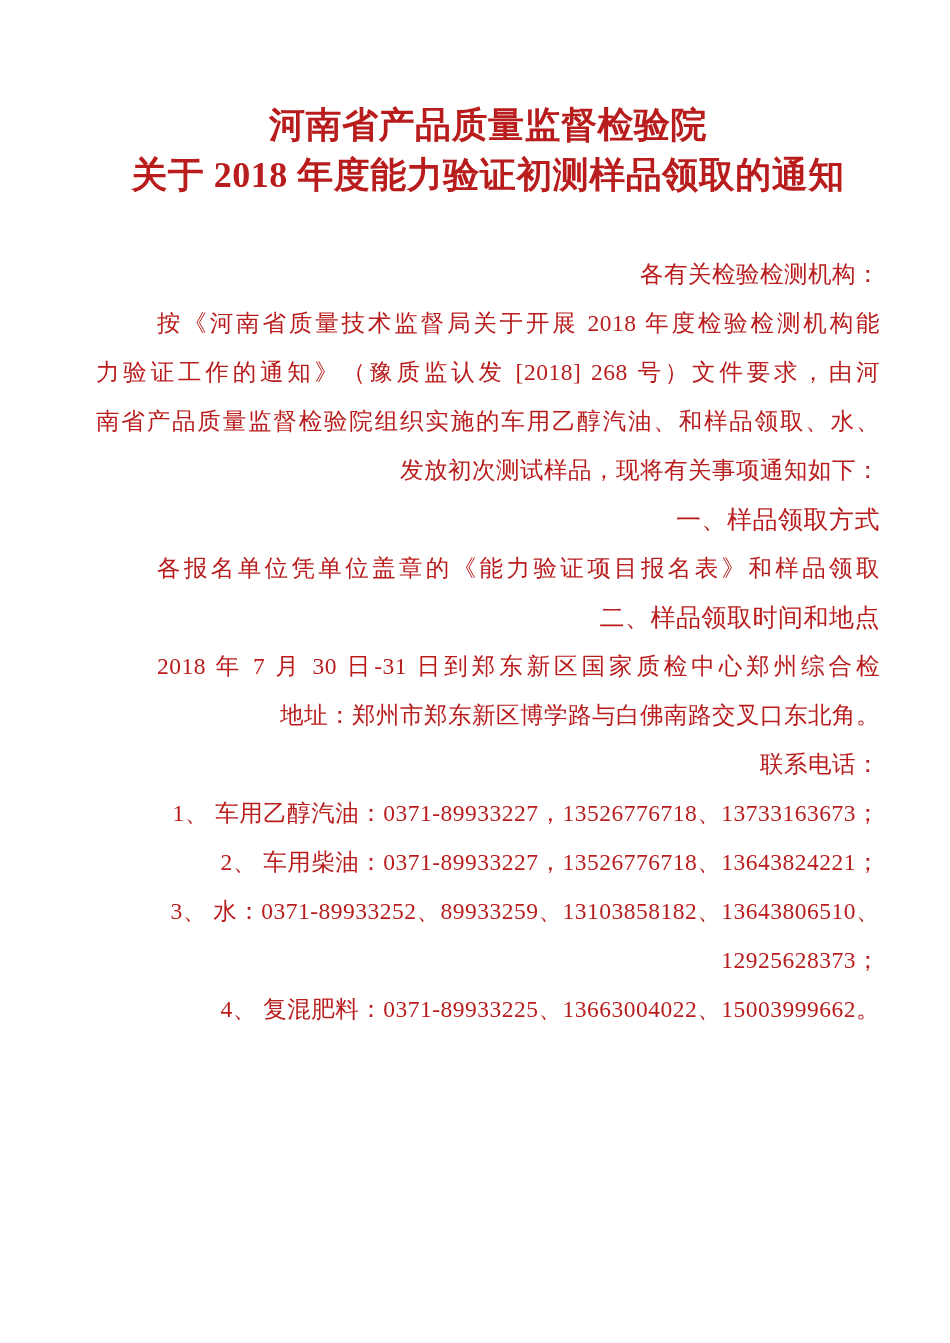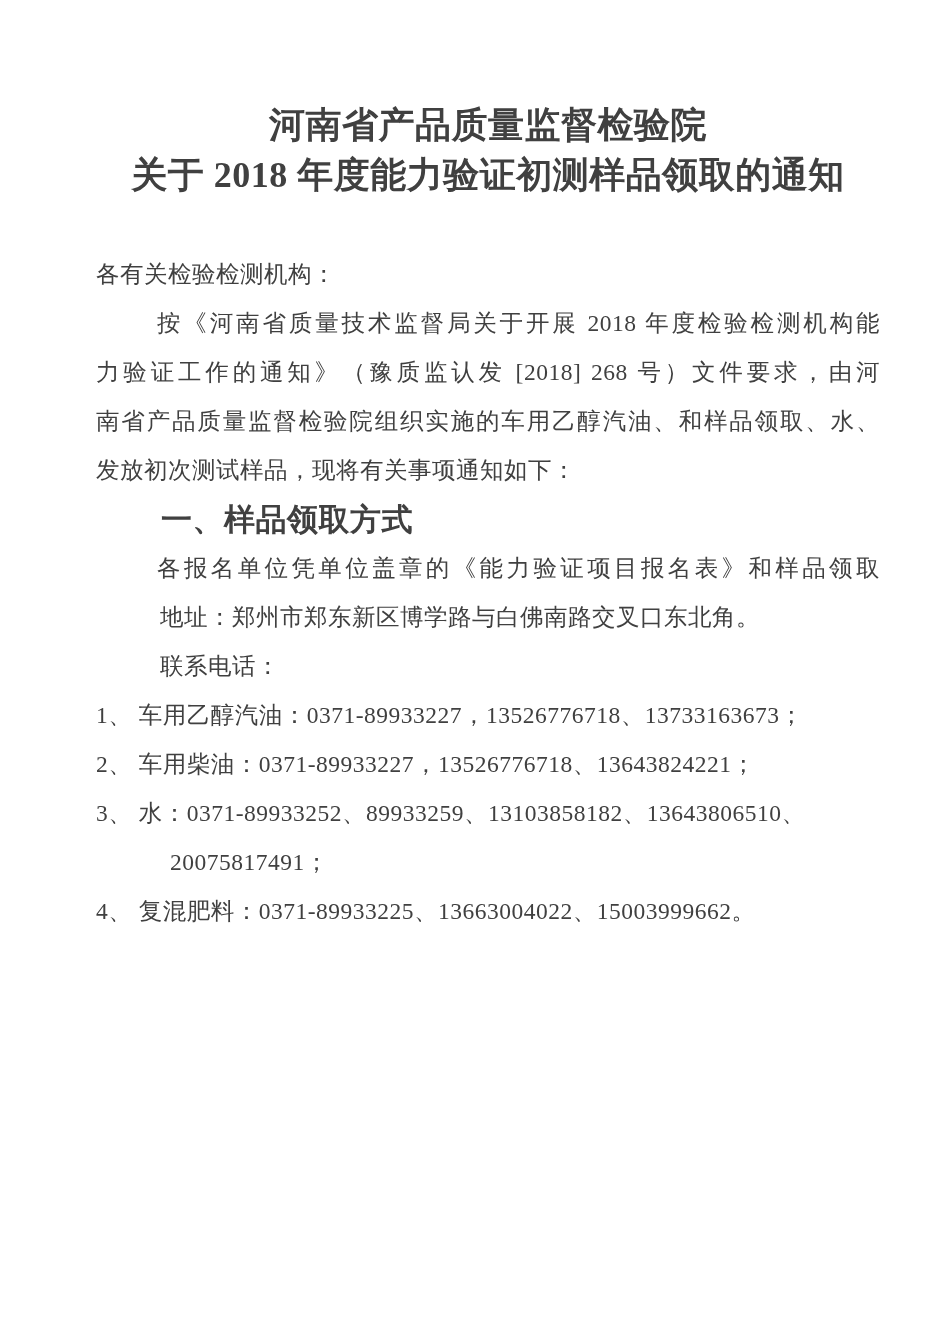--- a/index.html
+++ b/index.html
@@ -6,53 +6,53 @@
     margin: 0;
     padding: 0;
     background: #ffffff;
   }
   .page {
     position: relative;
     width: 950px;
     height: 1343px;
     box-sizing: border-box;
     background: #ffffff;
-    color: #404040;
+    color: #b91c1c;
     font-family: "Liberation Serif", "DejaVu Serif", serif;
     padding: 100px 70px 0 96px;
     overflow: hidden;
   }
   .doc-title {
     margin: 0 0 50px 0;
     text-align: center;
     font-weight: 700;
     font-size: 36px;
     line-height: 50px;
     letter-spacing: 0.5px;
   }
   .title-line { display: block; }
   .body-lines { margin-top: 0; }
   .line {
     font-size: 23.5px;
     line-height: 49px;
     letter-spacing: 0.5px;
-    text-align: left;
+    text-align: right;
   }
   
   .line.fill {
     text-align: justify;
     text-align-last: justify;
   }
   
   .line.para { text-indent: 61px; }
   
   .line.head {
     text-indent: 65px;
-    font-weight: 700;
-    font-size: 31px;
+    font-weight: 400;
+    font-size: 25px;
   }
   
   .line.addr { text-indent: 64px; }
   
   .line.cont { text-indent: 74px; }
 </style>
 </head>
 <body>
 
 <div class="page">
@@ -61,21 +61,23 @@
     <span class="title-line">关于 2018 年度能力验证初测样品领取的通知</span>
   </h1>
   <div class="body-lines">
       <div class="line plain">各有关检验检测机构：</div>
       <div class="line para fill">按《河南省质量技术监督局关于开展 2018 年度检验检测机构能</div>
       <div class="line plain fill">力验证工作的通知》（豫质监认发 [2018] 268 号）文件要求，由河</div>
       <div class="line plain fill">南省产品质量监督检验院组织实施的车用乙醇汽油、和样品领取、水、</div>
       <div class="line plain">发放初次测试样品，现将有关事项通知如下：</div>
       <div class="line head">一、样品领取方式</div>
       <div class="line para fill">各报名单位凭单位盖章的《能力验证项目报名表》和样品领取</div>
+      <div class="line head">二、样品领取时间和地点</div>
+      <div class="line para fill">2018 年 7 月 30 日-31 日到郑东新区国家质检中心郑州综合检</div>
       <div class="line addr">地址：郑州市郑东新区博学路与白佛南路交叉口东北角。</div>
       <div class="line addr">联系电话：</div>
       <div class="line plain">1、 车用乙醇汽油：0371-89933227，13526776718、13733163673；</div>
       <div class="line plain">2、 车用柴油：0371-89933227，13526776718、13643824221；</div>
       <div class="line plain">3、 水：0371-89933252、89933259、13103858182、13643806510、</div>
-      <div class="line cont">20075817491；</div>
+      <div class="line cont">12925628373；</div>
       <div class="line plain">4、 复混肥料：0371-89933225、13663004022、15003999662。</div>
     </div>
 </div>
 
 </body></html>

